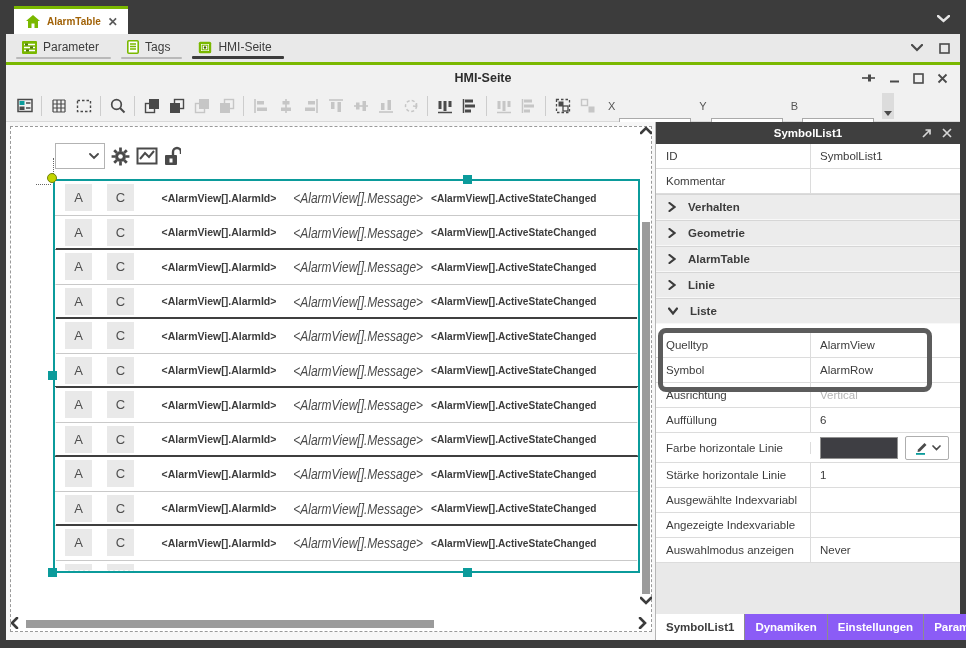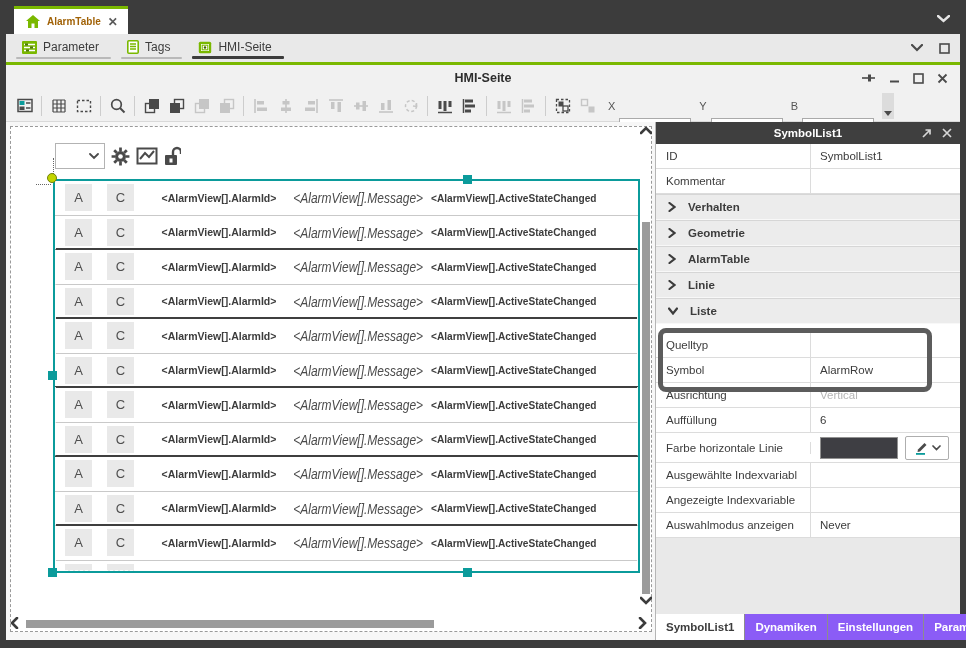--- a/index.html
+++ b/index.html
@@ -659,20 +659,21 @@
             <span>
               <svg width="10" height="8" viewBox="0 0 10 8">
                 <path d="M1 1.5 L5 6.5 L9 1.5" fill="none" stroke="#3c3c3c" stroke-width="2.2" stroke-linecap="round"></path>
               </svg>
             </span>
             <span class="slabel">Liste</span>
           </div>
           <div class="pgap"></div>
           <div class="prow">
             <div class="plabel">Quelltyp</div>
+            <div class="pvalue">AlarmView</div>
           </div>
           <div class="prow">
             <div class="plabel">Symbol</div>
             <div class="pvalue">AlarmRow</div>
           </div>
           <div class="prow">
             <div class="plabel">Ausrichtung</div>
             <div class="pvalue muted">Vertical</div>
           </div>
           <div class="prow">
@@ -692,20 +693,24 @@
                 </span>
                 <span>
                   <svg width="9" height="6" viewBox="0 0 9 6">
                     <path d="M1 1 L4.5 4.5 L8 1" fill="none" stroke="#4a4a4a" stroke-width="1.7" stroke-linecap="round"></path>
                   </svg>
                 </span>
               </div>
             </div>
           </div>
           <div class="prow">
+            <div class="plabel">Stärke horizontale Linie</div>
+            <div class="pvalue">1</div>
+          </div>
+          <div class="prow">
             <div class="plabel">Ausgewählte Indexvariabl</div>
             <div class="pvalue"></div>
           </div>
           <div class="prow">
             <div class="plabel">Angezeigte Indexvariable</div>
             <div class="pvalue"></div>
           </div>
           <div class="prow">
             <div class="plabel">Auswahlmodus anzeigen</div>
             <div class="pvalue">Never</div>

